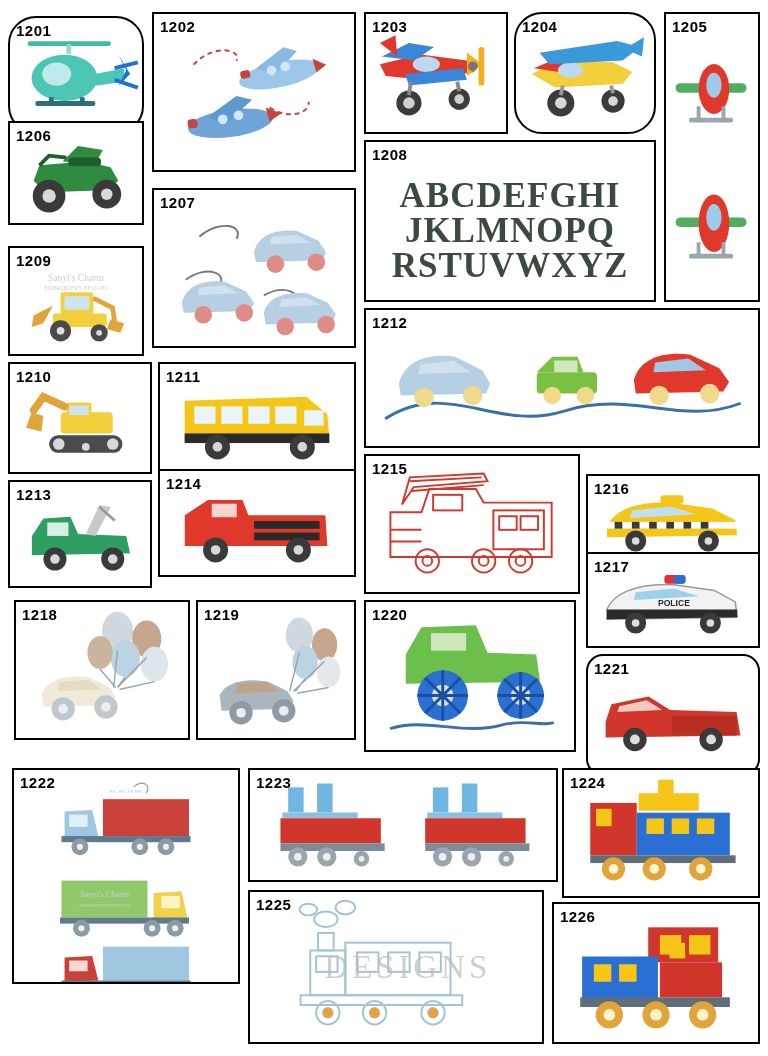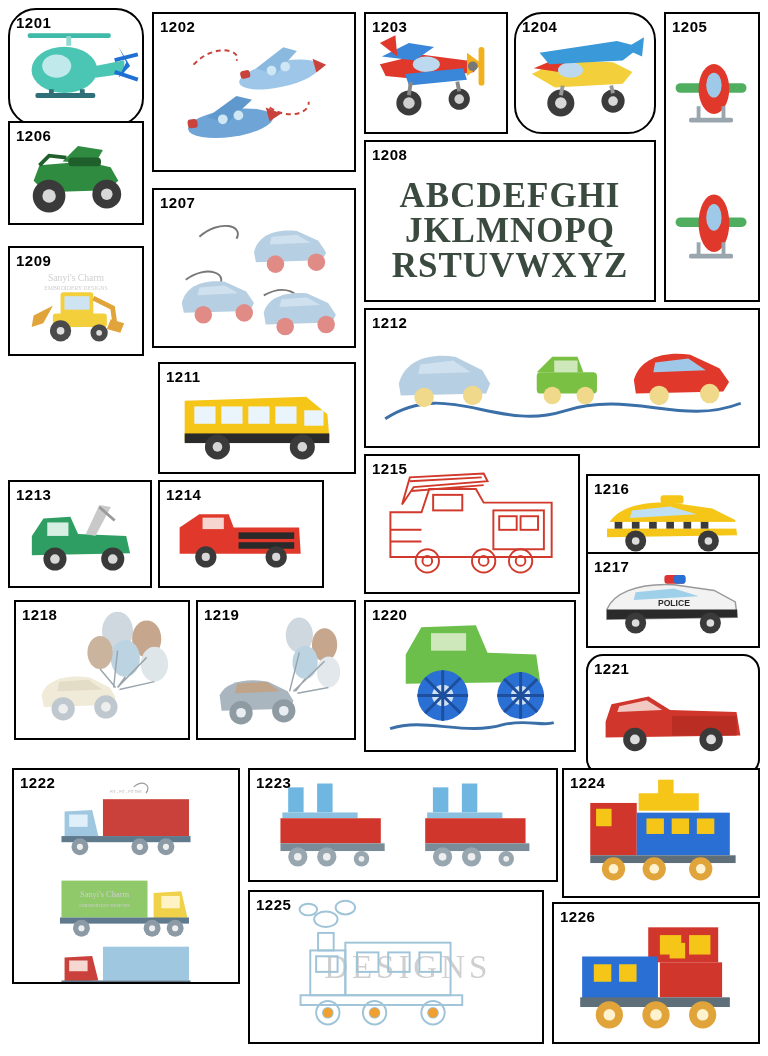--- a/index.html
+++ b/index.html
@@ -47,21 +47,21 @@
   .wm{
     font-family:"Liberation Serif", serif;
     fill:#cfcfcf;
   }
 </style>
 </head>
 <body>
 
 <div class="sheet">
 
-  <div class="cell" style="left:8px;top:8px;width:136px;height:118px;border-radius:28px;">
+  <div class="cell" style="left:8px;top:16px;width:136px;height:118px;border-radius:28px;">
     <span class="code">1201</span>
     <div class="art">
       <svg viewBox="0 0 136 118" preserveAspectRatio="xMidYMid meet">
         <rect x="18" y="24" width="86" height="5" rx="2" fill="#3fb9a8"></rect>
         <rect x="58" y="27" width="5" height="10" fill="#8fd9cf"></rect>
         <ellipse cx="56" cy="62" rx="34" ry="24" fill="#4cc6b4"></ellipse>
         <ellipse cx="48" cy="58" rx="15" ry="12" fill="#bfe9ea"></ellipse>
         <path d="M88 58 L118 52 L118 66 L88 70 Z" fill="#4cc6b4"></path>
         <path d="M112 38 L124 58 L112 70 L120 54 Z" fill="#1f6fd4"></path>
         <path d="M108 52 L132 46 M108 64 L132 72" stroke="#1f6fd4" stroke-width="4"></path>
@@ -228,20 +228,36 @@
         <path d="M86 52 L106 62 L108 76" stroke="#e0a43b" stroke-width="5" fill="none"></path>
         <path d="M104 74 L118 78 L114 88 L100 84 Z" fill="#e0a43b"></path>
         <circle cx="52" cy="86" r="11" fill="#4a4a4a"></circle>
           <circle cx="52" cy="86" r="4" fill="#ddd"></circle>
         <circle cx="92" cy="88" r="9" fill="#4a4a4a"></circle>
           <circle cx="92" cy="88" r="3" fill="#ddd"></circle>
       </svg>
     </div>
   </div>
 
+  <div class="cell" style="left:8px;top:362px;width:144px;height:112px;">
+    <span class="code">1210</span>
+    <div class="art">
+      <svg viewBox="0 0 144 112" preserveAspectRatio="xMidYMid meet">
+        <rect x="52" y="50" width="54" height="22" rx="4" fill="#f3cf3b"></rect>
+        <rect x="58" y="40" width="26" height="16" rx="3" fill="#f3cf3b"></rect>
+        <rect x="61" y="43" width="20" height="10" fill="#cfe4f2"></rect>
+        <path d="M56 44 L34 34 L24 48" stroke="#e0a43b" stroke-width="8" fill="none" stroke-linecap="round"></path>
+        <path d="M22 50 L16 66 L32 70 L34 54 Z" fill="#e0a43b"></path>
+        <rect x="40" y="74" width="76" height="18" rx="9" fill="#4a4a4a"></rect>
+        <circle cx="50" cy="83" r="6" fill="#d8d8d8"></circle>
+        <circle cx="106" cy="83" r="6" fill="#d8d8d8"></circle>
+        <circle cx="78" cy="86" r="4" fill="#d8d8d8"></circle>
+      </svg>
+    </div>
+  </div>
 
   <div class="cell" style="left:158px;top:362px;width:198px;height:112px;">
     <span class="code">1211</span>
     <div class="art">
       <svg viewBox="0 0 198 112" preserveAspectRatio="xMidYMid meet">
         <path d="M24 38 L150 34 L172 52 L174 76 L24 80 Z" fill="#f5c518"></path>
         <rect x="34" y="44" width="22" height="18" fill="#eaf4fb"></rect>
         <rect x="62" y="44" width="22" height="18" fill="#eaf4fb"></rect>
         <rect x="90" y="44" width="22" height="18" fill="#eaf4fb"></rect>
         <rect x="118" y="44" width="22" height="18" fill="#eaf4fb"></rect>
@@ -292,21 +308,21 @@
         <path d="M78 54 L92 24 L104 26 L88 56 Z" fill="#c9c9c9"></path>
         <path d="M92 26 L108 40" stroke="#999" stroke-width="3"></path>
         <circle cx="46" cy="80" r="12" fill="#3a3a3a"></circle>
           <circle cx="46" cy="80" r="5" fill="#d8d8d8"></circle>
         <circle cx="106" cy="80" r="12" fill="#3a3a3a"></circle>
           <circle cx="106" cy="80" r="5" fill="#d8d8d8"></circle>
       </svg>
     </div>
   </div>
 
-  <div class="cell" style="left:158px;top:480px;width:166px;height:108px;">
+  <div class="cell" style="left:158px;top:469px;width:198px;height:108px;">
     <span class="code">1214</span>
     <div class="art">
       <svg viewBox="0 0 198 108" preserveAspectRatio="xMidYMid meet">
         <path d="M24 46 L48 30 L84 30 L90 46 L170 46 L172 78 L24 78 Z" fill="#e0392b"></path>
         <rect x="52" y="34" width="26" height="14" fill="#f6d4cf"></rect>
         <rect x="96" y="52" width="68" height="8" fill="#2a2a2a"></rect>
         <rect x="96" y="64" width="68" height="8" fill="#2a2a2a"></rect>
         <circle cx="56" cy="82" r="13" fill="#3a3a3a"></circle>
           <circle cx="56" cy="82" r="5" fill="#d8d8d8"></circle>
         <circle cx="142" cy="82" r="13" fill="#3a3a3a"></circle>

